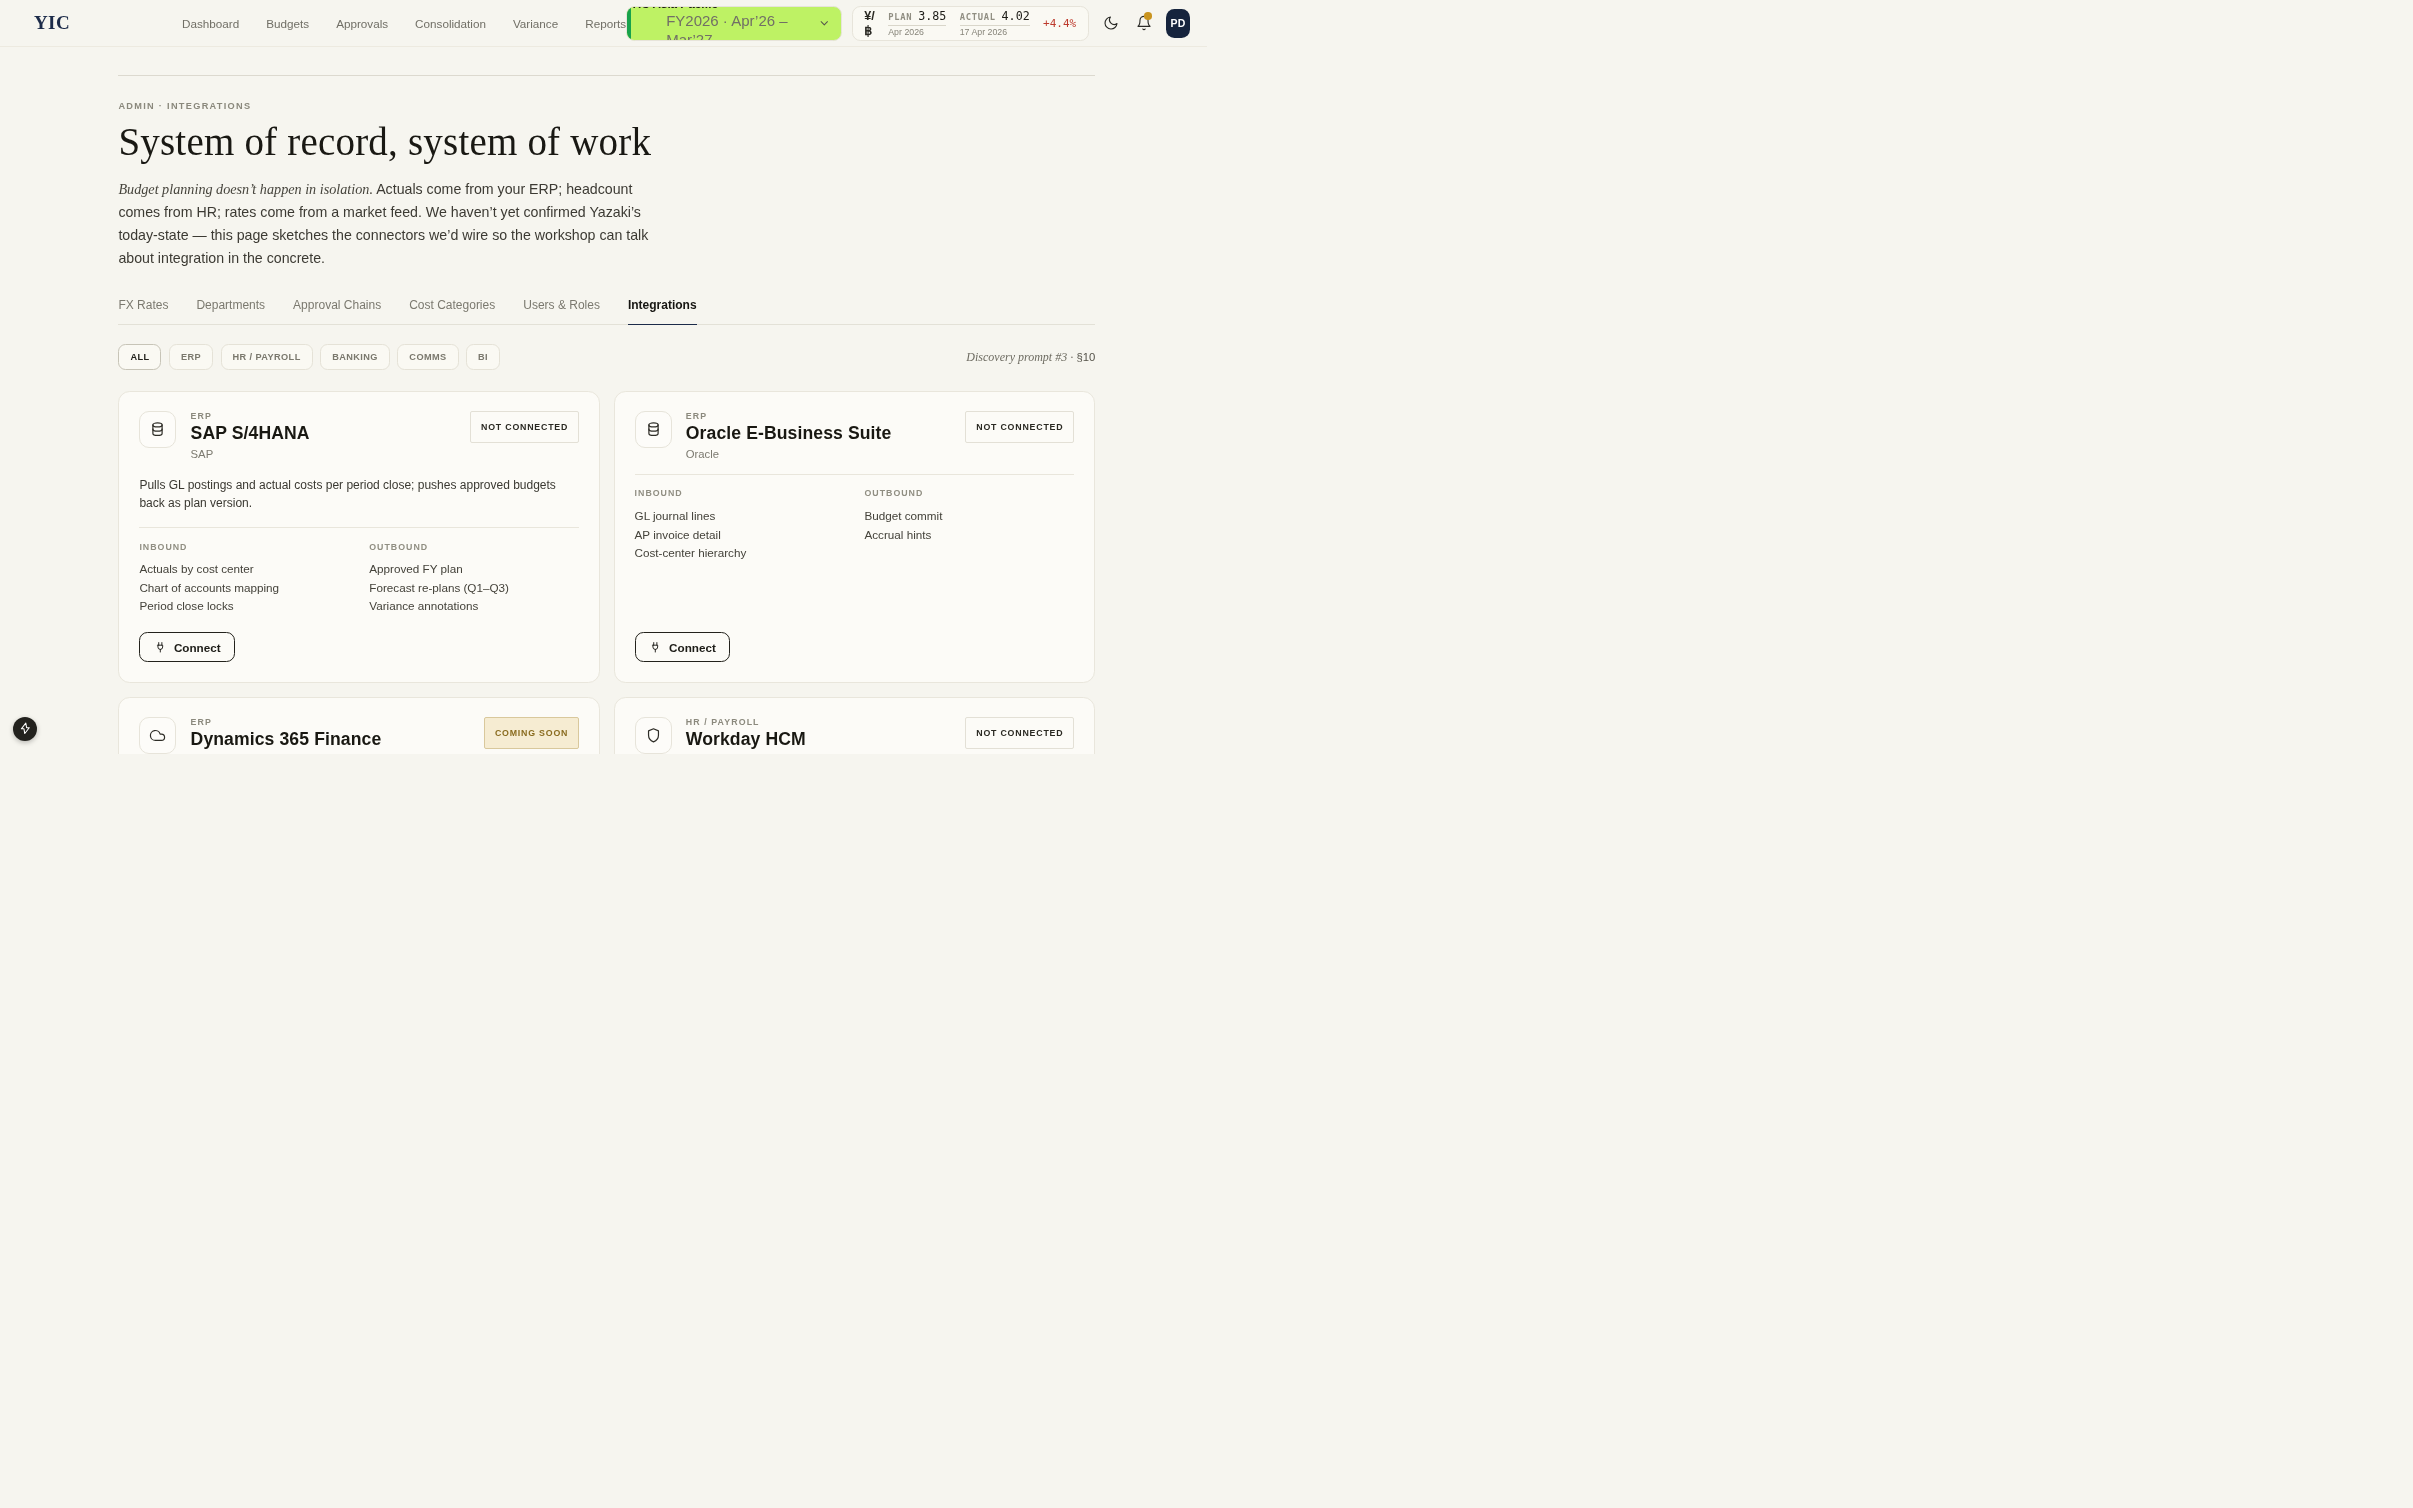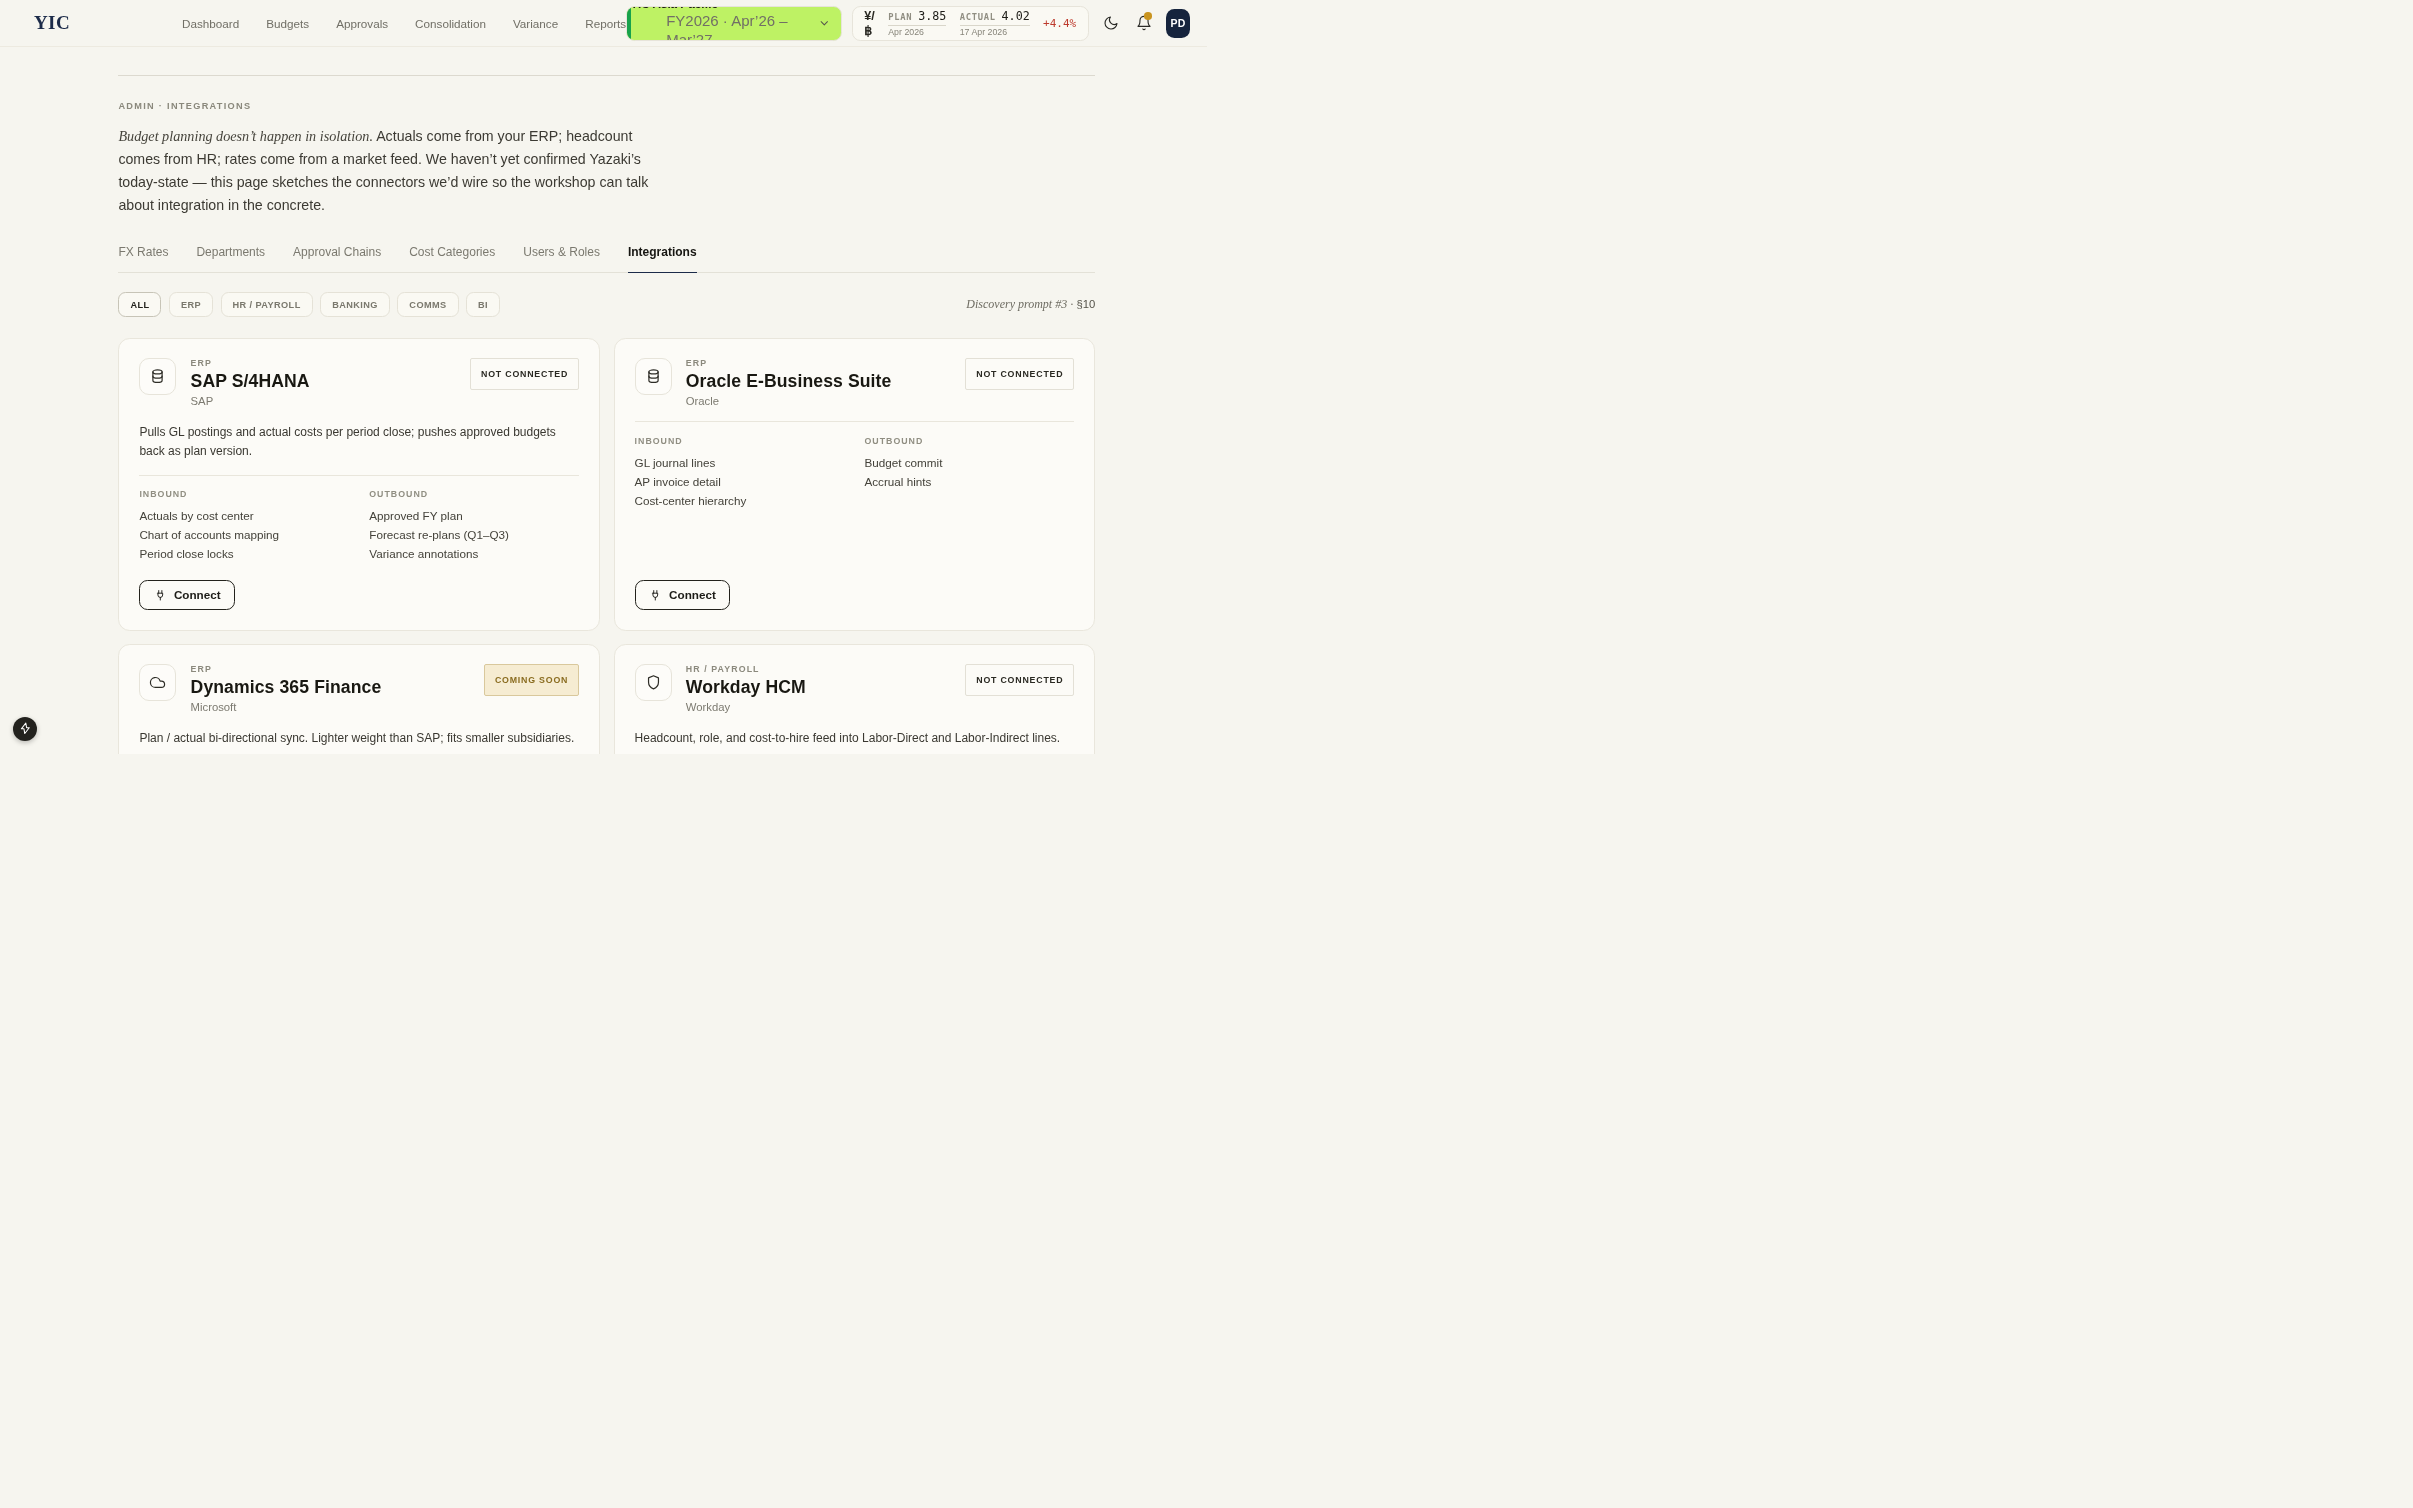--- a/index.html
+++ b/index.html
@@ -170,20 +170,21 @@
     </button>
 
     <div class="avatar">PD</div>
   </div>
 </header>
 
 <main class="container">
   <hr class="top-rule">
 
   <div class="eyebrow">ADMIN · INTEGRATIONS</div>
+  <h1 class="page-title">System of record, system of work</h1>
   <p class="intro"><em>Budget planning doesn’t happen in isolation.</em><span> Actuals come from your ERP; headcount comes from HR; rates come from a market feed. We haven’t yet confirmed Yazaki’s today-state — this page sketches the connectors we’d wire so the workshop can talk about integration in the concrete.</span></p>
 
   <div class="tabs">
     <div class="tab">FX Rates</div>
     <div class="tab">Departments</div>
     <div class="tab">Approval Chains</div>
     <div class="tab">Cost Categories</div>
     <div class="tab">Users &amp; Roles</div>
     <div class="tab active">Integrations</div>
   </div>

